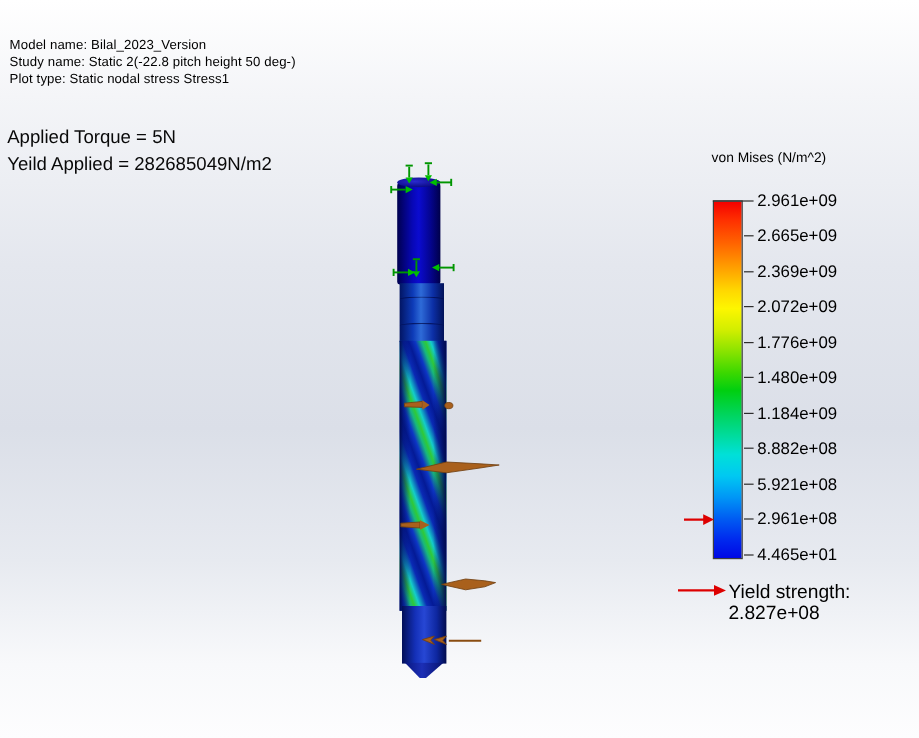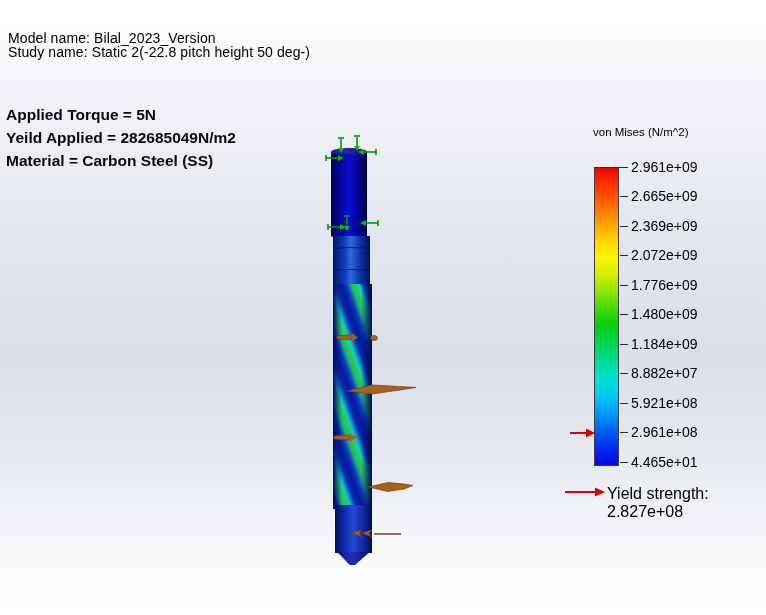--- a/index.html
+++ b/index.html
@@ -2,23 +2,23 @@
 <html><head>
 <meta charset="utf-8">
 <style>
   html,body{margin:0;padding:0;background:#888;}
   .canvas{
     position:relative;width:766px;height:615px;overflow:hidden;
     font-family:"Liberation Sans",sans-serif;color:#000;
     background:linear-gradient(180deg,#ffffff 0%,#f4f5f8 13%,#e4e7ee 36%,#dbdfe8 58%,#e7eaf0 76%,#f8f9fb 90%,#fdfdfe 100%);
   }
   
-  .info{position:absolute;left:8px;top:31px;font-size:14px;line-height:14px;letter-spacing:.1px;}
+  .info{position:absolute;left:8px;top:31px;font-size:11px;line-height:14px;letter-spacing:.1px;}
   
-  .params{position:absolute;left:6px;top:103px;font-size:15.5px;font-weight:bold;line-height:23px;color:#090909;}
+  .params{position:absolute;left:6px;top:103px;font-size:15.5px;font-weight:normal;line-height:23px;color:#090909;}
   
   .legend-title{position:absolute;left:593px;top:126px;font-size:11.5px;text-align:center;}
   .colorbar{
     position:absolute;left:594px;top:167px;width:25px;height:299px;
     border:1px solid #3e3e3e;box-sizing:border-box;
     background:linear-gradient(180deg,
       #f40000 0%,#fe2e00 5%,#ff6600 12%,#ffa300 19%,#ffd800 25%,#fdf600 30%,
       #d2ee00 36%,#8ae300 42%,#3cd800 48%,#00cf10 53%,#00d560 60%,#00dca0 66%,
       #00e0d8 71%,#00c8f2 77%,#0096f6 83%,#005cf2 89%,#0028ee 95%,#0008e4 100%);
   }
@@ -62,26 +62,26 @@
   .model-svg{position:absolute;left:290px;top:130px;width:170px;height:460px;}
 </style>
 </head>
 <body>
 
 <div class="canvas">
 
   <div class="info">
     <div>Model name: Bilal_2023_Version</div>
     <div>Study name: Static 2(-22.8 pitch height 50 deg-)</div>
+    <div>Plot type: Static nodal stress Stress1</div>
   </div>
 
   <div class="params">
     <div>Applied Torque = 5N</div>
     <div>Yeild Applied = 282685049N/m2</div>
-    <div>Material = Carbon Steel (SS)</div>
   </div>
 
   <div class="model">
     <div class="shank-top"></div>
     <div class="collar">
       <div class="seam" style="top:11px"></div>
       <div class="seam" style="top:33px"></div>
     </div>
     <div class="flutes"></div>
     <div class="lower-shank"></div>
@@ -134,21 +134,21 @@
   <div class="legend-title">von Mises (N/m^2)</div>
   <div class="colorbar"></div>
 
   <div class="lv first" style="top:161px">2.961e+09</div>
   <div class="lv" style="top:190px">2.665e+09</div>
   <div class="lv" style="top:220px">2.369e+09</div>
   <div class="lv" style="top:249px">2.072e+09</div>
   <div class="lv" style="top:279px">1.776e+09</div>
   <div class="lv" style="top:308px">1.480e+09</div>
   <div class="lv" style="top:338px">1.184e+09</div>
-  <div class="lv" style="top:367px">8.882e+07</div>
+  <div class="lv" style="top:367px">8.882e+08</div>
   <div class="lv" style="top:397px">5.921e+08</div>
   <div class="lv" style="top:426px">2.961e+08</div>
   <div class="lv" style="top:456px">4.465e+01</div>
 
   <svg class="pointer-svg" width="27" height="12">
     <line x1="1" y1="6" x2="18" y2="6" stroke="#dd0000" stroke-width="2"></line>
     <polygon points="17,1.5 17,10.5 26,6" fill="#dd0000"></polygon>
   </svg>
 
   <svg class="yield-arrow-svg" width="42" height="12">

